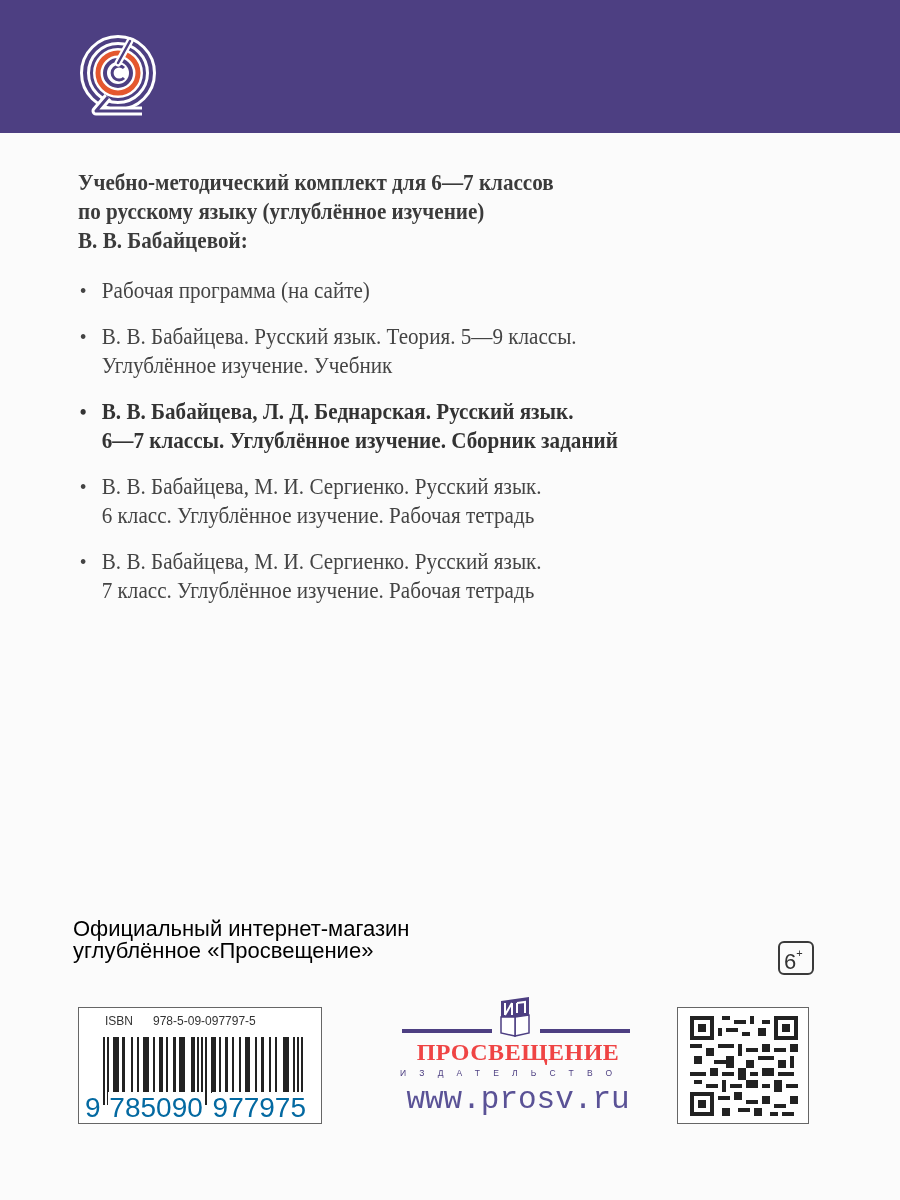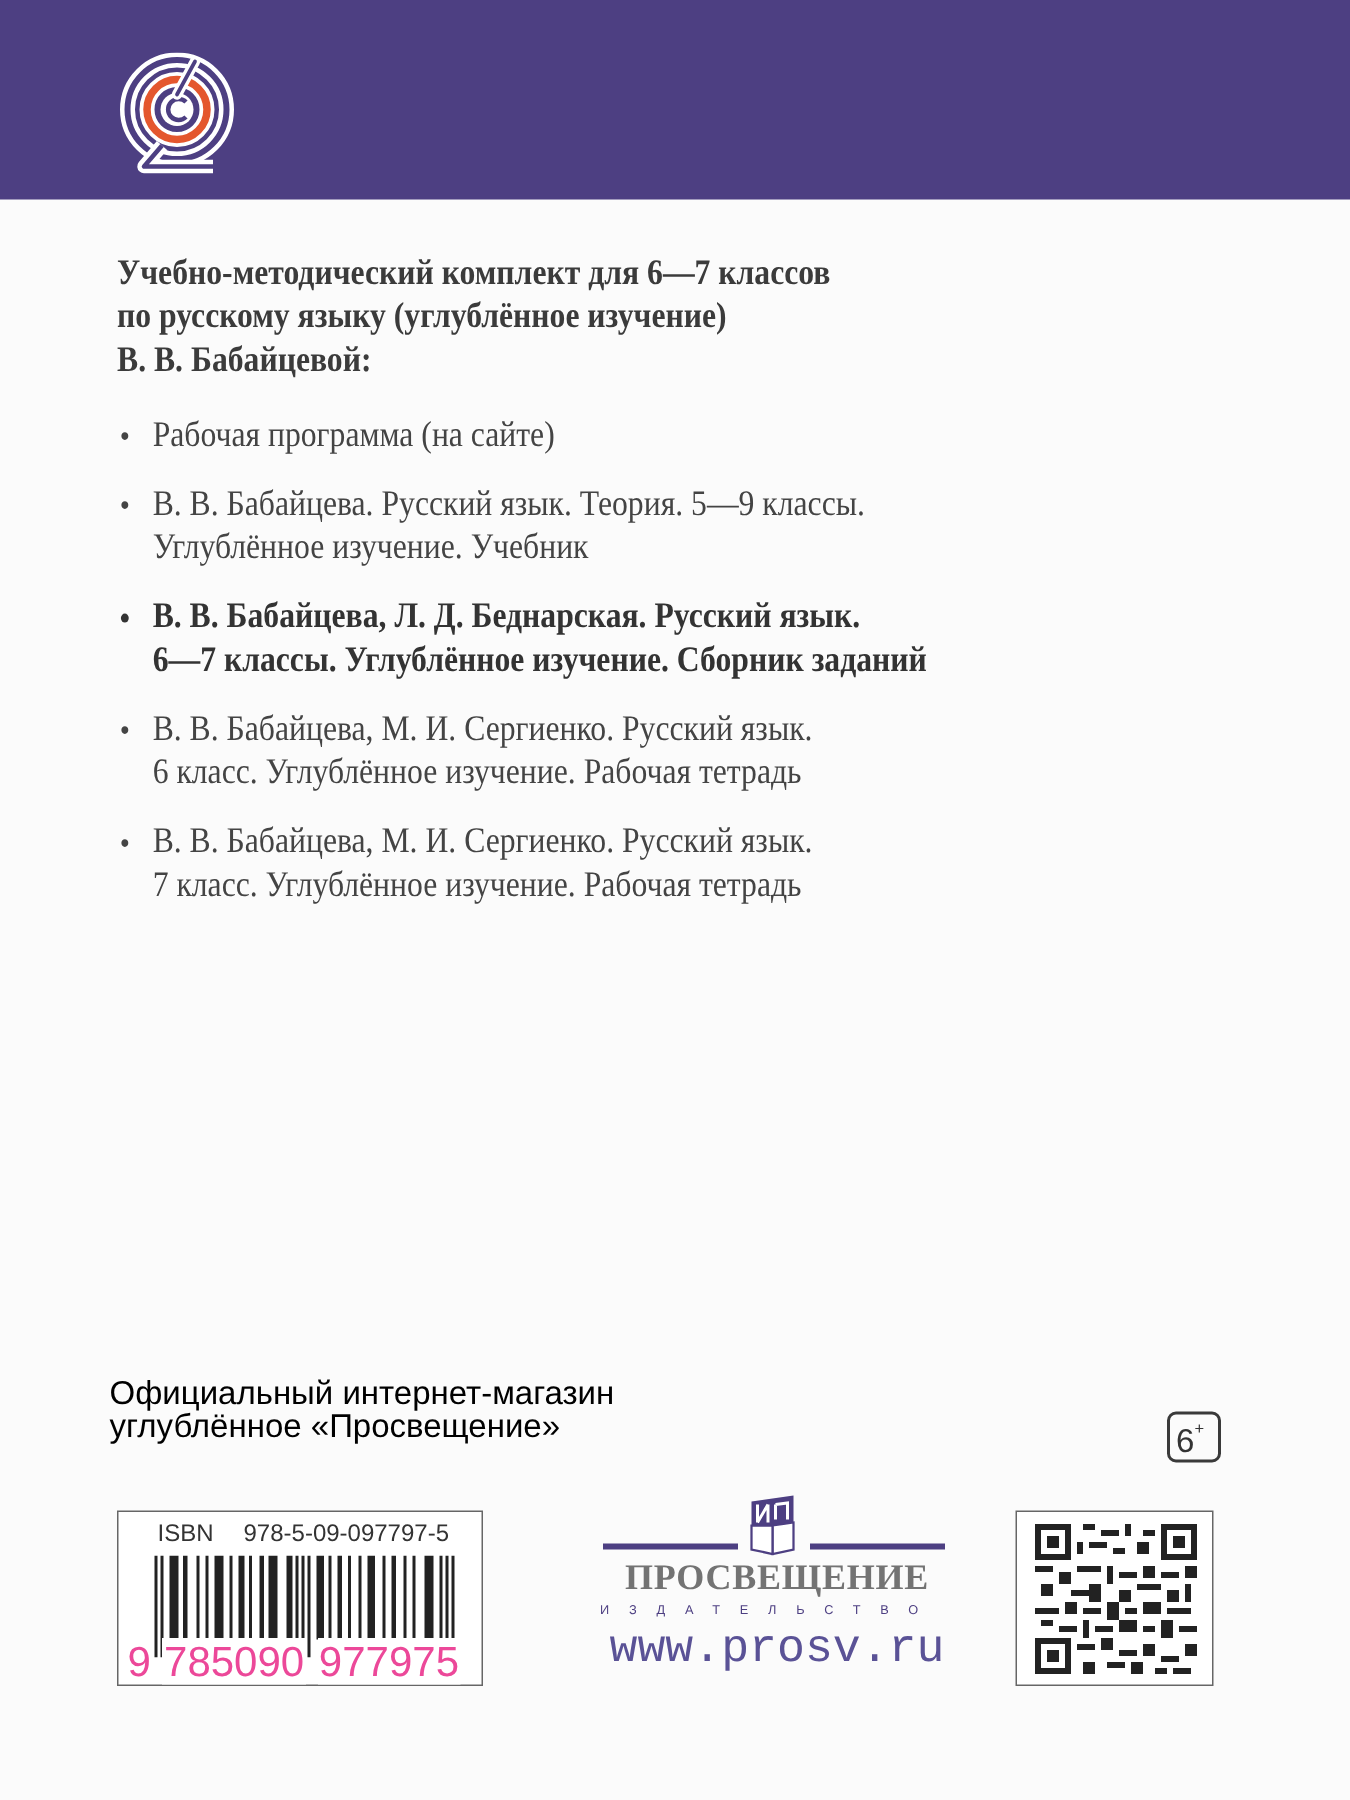--- a/index.html
+++ b/index.html
@@ -21,31 +21,31 @@
   .item .line { display: block; white-space: nowrap; }
 
   .shop { position: absolute; left: 73px; top: 918px; font-family: "Liberation Sans", sans-serif; font-size: 22px; line-height: 22px; color: #000000; }
   .shop .url { font-weight: bold; }
 
   .age { position: absolute; left: 778px; top: 941px; width: 36px; height: 34px; border: 2.5px solid #3a3a3a; border-radius: 6px;
     font-family: "Liberation Sans", sans-serif; font-size: 22px; line-height: 28px; color: #333; text-align: left; padding-left: 4px; }
   .age sup { font-size: 11px; position: relative; top: -4px; }
 
   .barcode-box { position: absolute; left: 78px; top: 1007px; width: 244px; height: 117px; border: 1.5px solid #666; background: #fff; }
-  .isbn { position: absolute; left: 26px; top: 6px; font-family: "Liberation Sans", sans-serif; font-size: 16px; color: #333; white-space: nowrap; }
+  .isbn { position: absolute; left: 26px; top: 6px; font-family: "Liberation Sans", sans-serif; font-size: 12px; color: #333; white-space: nowrap; }
   .isbn .gap { display: inline-block; width: 20px; }
   .bars { position: absolute; left: 12px; top: 29px; width: 222px; height: 68px; }
-  .digits { position: absolute; left: 6px; top: 84px; font-family: "Liberation Sans", sans-serif; font-size: 28px; color: #ec4899; background: transparent; white-space: nowrap; letter-spacing: 0px; }
+  .digits { position: absolute; left: 6px; top: 84px; font-family: "Liberation Sans", sans-serif; font-size: 28px; color: #0369a1; background: transparent; white-space: nowrap; letter-spacing: 0px; }
   .digits span.g { background: #fff; padding: 0 1px; }
 
   .publisher { position: absolute; left: 390px; top: 995px; width: 250px; height: 160px; }
   .pub-rule-l { position: absolute; left: 12px; top: 34px; width: 90px; height: 4px; background: #4d3f82; }
   .pub-rule-r { position: absolute; left: 150px; top: 34px; width: 90px; height: 4px; background: #4d3f82; }
   .pub-mark { position: absolute; left: 107px; top: 0px; width: 36px; height: 42px; }
-  .pub-name { position: absolute; left: 8px; top: 44px; width: 240px; font-family: "Liberation Serif", serif; font-weight: bold; font-size: 24px; color: #737373; letter-spacing: 0.5px; text-align: center; }
+  .pub-name { position: absolute; left: 8px; top: 44px; width: 240px; font-family: "Liberation Serif", serif; font-weight: bold; font-size: 24px; color: #ef4444; letter-spacing: 0.5px; text-align: center; }
   .pub-sub { position: absolute; left: 10px; top: 73px; width: 236px; font-family: "Liberation Sans", sans-serif; font-size: 8.5px; color: #4d3f82; letter-spacing: 13.2px; text-align: left; }
   .pub-url { position: absolute; left: 8px; top: 87px; width: 240px; font-family: Liberation Mono, monospace; font-size: 31px; color: #5a5296; text-align: center; }
 
   .qr-box { position: absolute; left: 677px; top: 1007px; width: 132px; height: 117px; border: 1.5px solid #666; background: #fff; }
   .qr { position: absolute; left: 12px; top: 8px; width: 108px; height: 100px; }
 </style>
 </head>
 <body>
 
 <div class="top-band">

